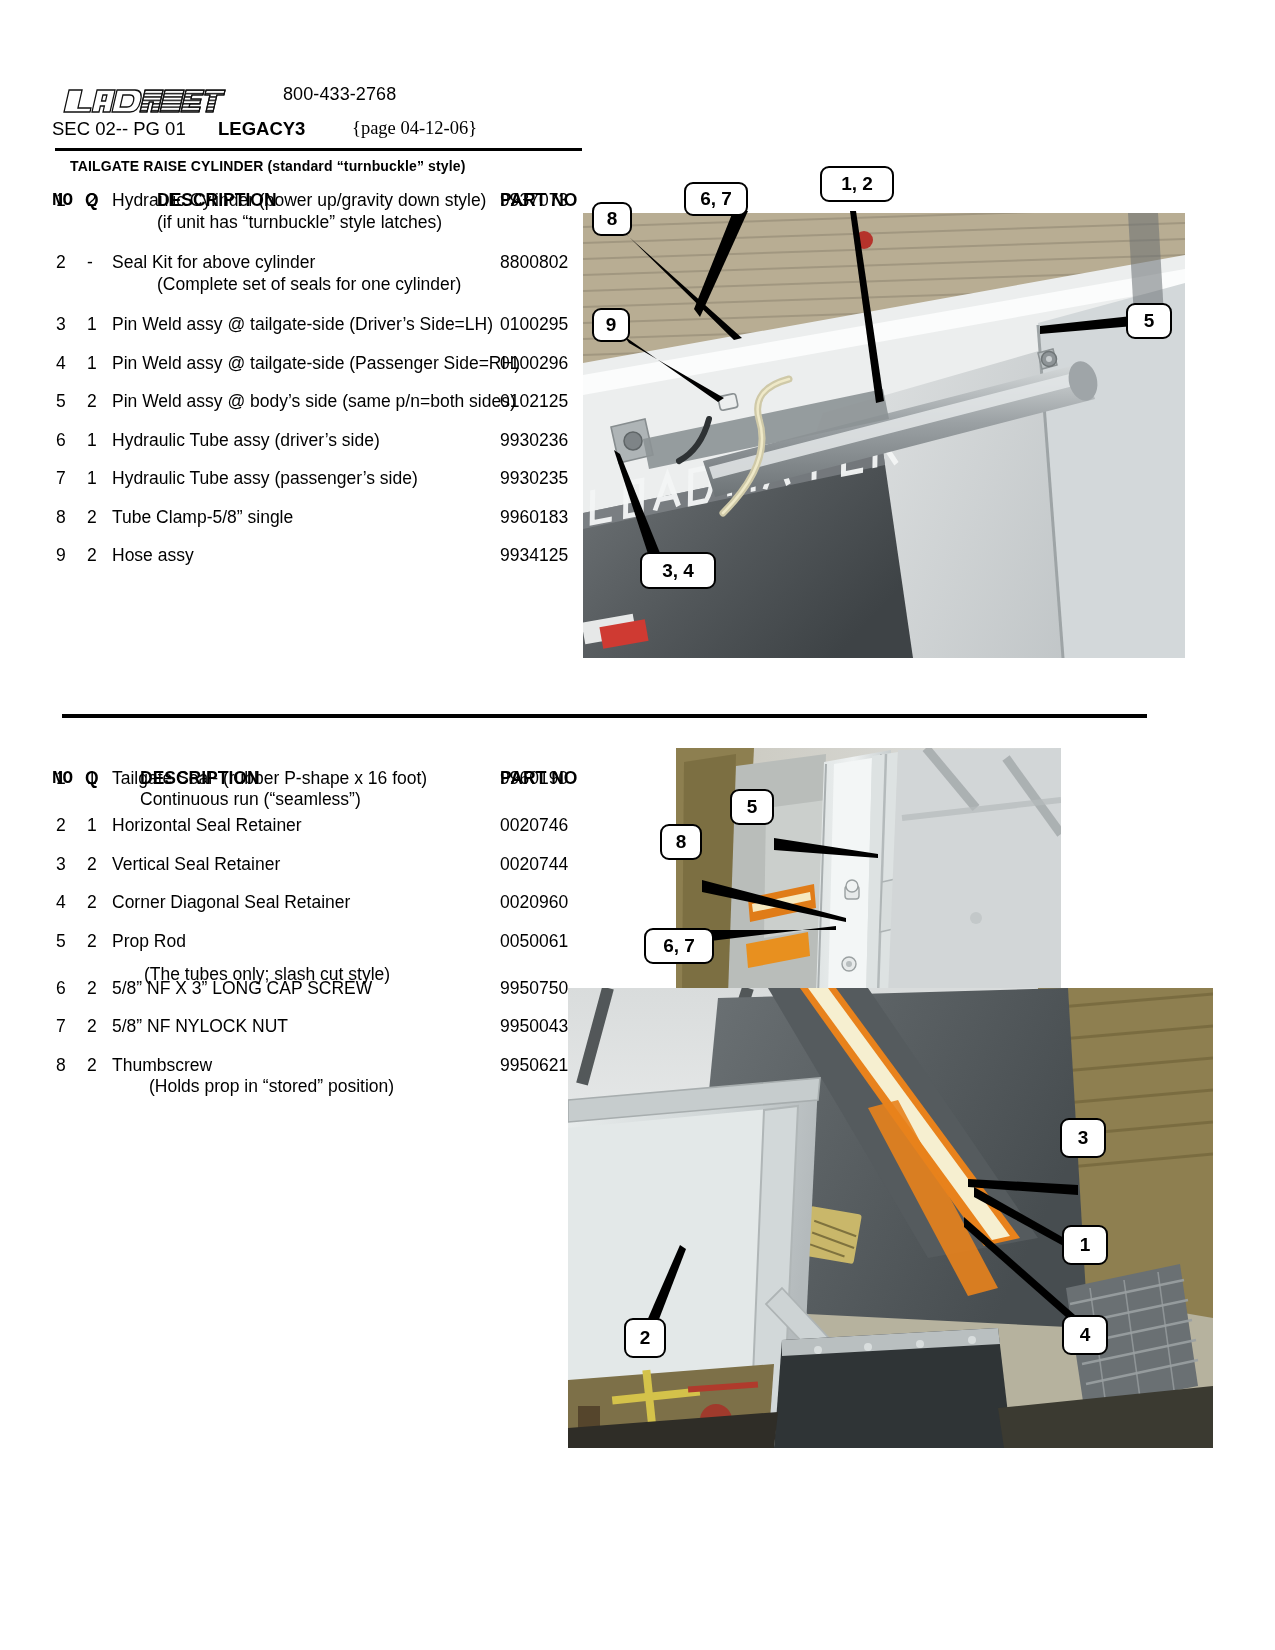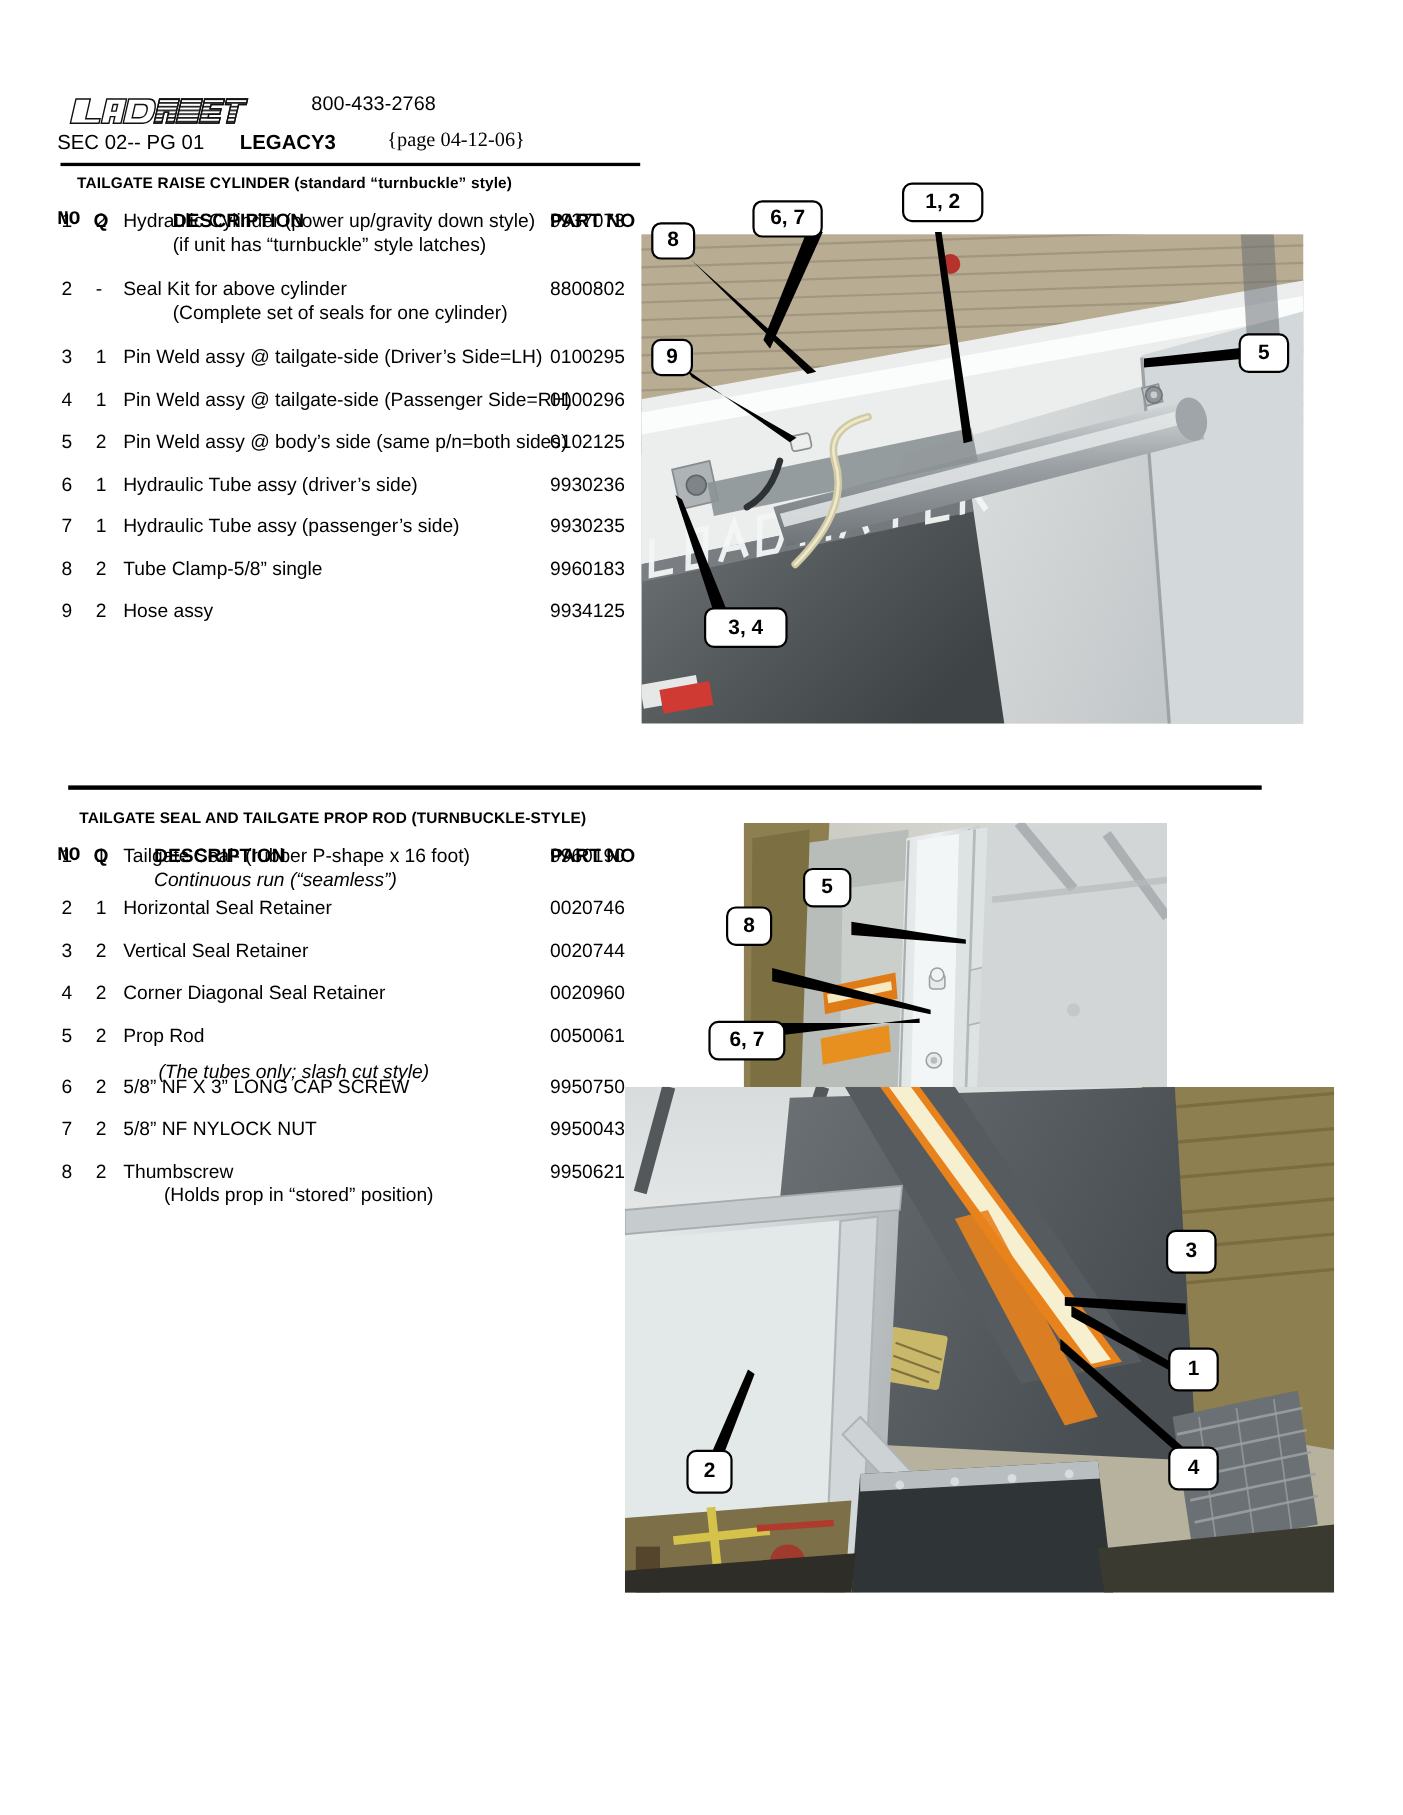--- a/index.html
+++ b/index.html
@@ -37,21 +37,21 @@
   #tbl2 .th-part{left:448px;}
 
   .row{position:relative;}
   .c-no{position:absolute;left:4px;top:0;}
   .c-q{position:absolute;left:35px;top:0;}
   .c-desc{position:absolute;left:60px;top:0;white-space:nowrap;}
   .c-part{position:absolute;top:0;}
   #tbl1 .c-part{left:448px;}
   #tbl2 .c-part{left:448px;}
   .c-sub{position:absolute;left:0;white-space:nowrap;}
-  .c-sub.ital{font-style:italic;}
+  .c-sub.ital{}
 
   
   .rule-mid{position:absolute;left:62px;top:714px;width:1085px;height:4px;background:#000;}
 
   
   .photo{position:absolute;overflow:hidden;}
   #photo-top{left:583px;top:213px;width:602px;height:445px;}
   #photo-mid{left:676px;top:748px;width:385px;height:247px;}
   #photo-bot{left:568px;top:988px;width:645px;height:460px;}
 
@@ -301,21 +301,20 @@
   </svg>
   <div class="callout" style="left:1126px;top:303px;width:42px;height:32px;">5</div>
 
   <svg class="leader" style="left:612px;top:448px;width:70px;height:115px;">
     <polygon points="2,2 8,6 50,110 38,112"></polygon>
   </svg>
   <div class="callout" style="left:640px;top:552px;width:72px;height:33px;">3, 4</div>
 
   <div class="rule-mid"></div>
 
-  <div class="sec-title" id="sec2-title">TAILGATE SEAL AND TAILGATE PROP ROD (TURNBUCKLE-STYLE)</div>
 
   <div class="tbl" id="tbl2">
     <div class="thead">
       <span class="th-no">NO</span>
       <span class="th-q">Q</span>
       <span class="th-desc">DESCRIPTION</span>
       <span class="th-part">PART NO</span>
     </div>
     <div id="tbl2-body">
         <div class="row" style="position: absolute; left: 0px; top: 0px; width: 100%; height: 47px;">

